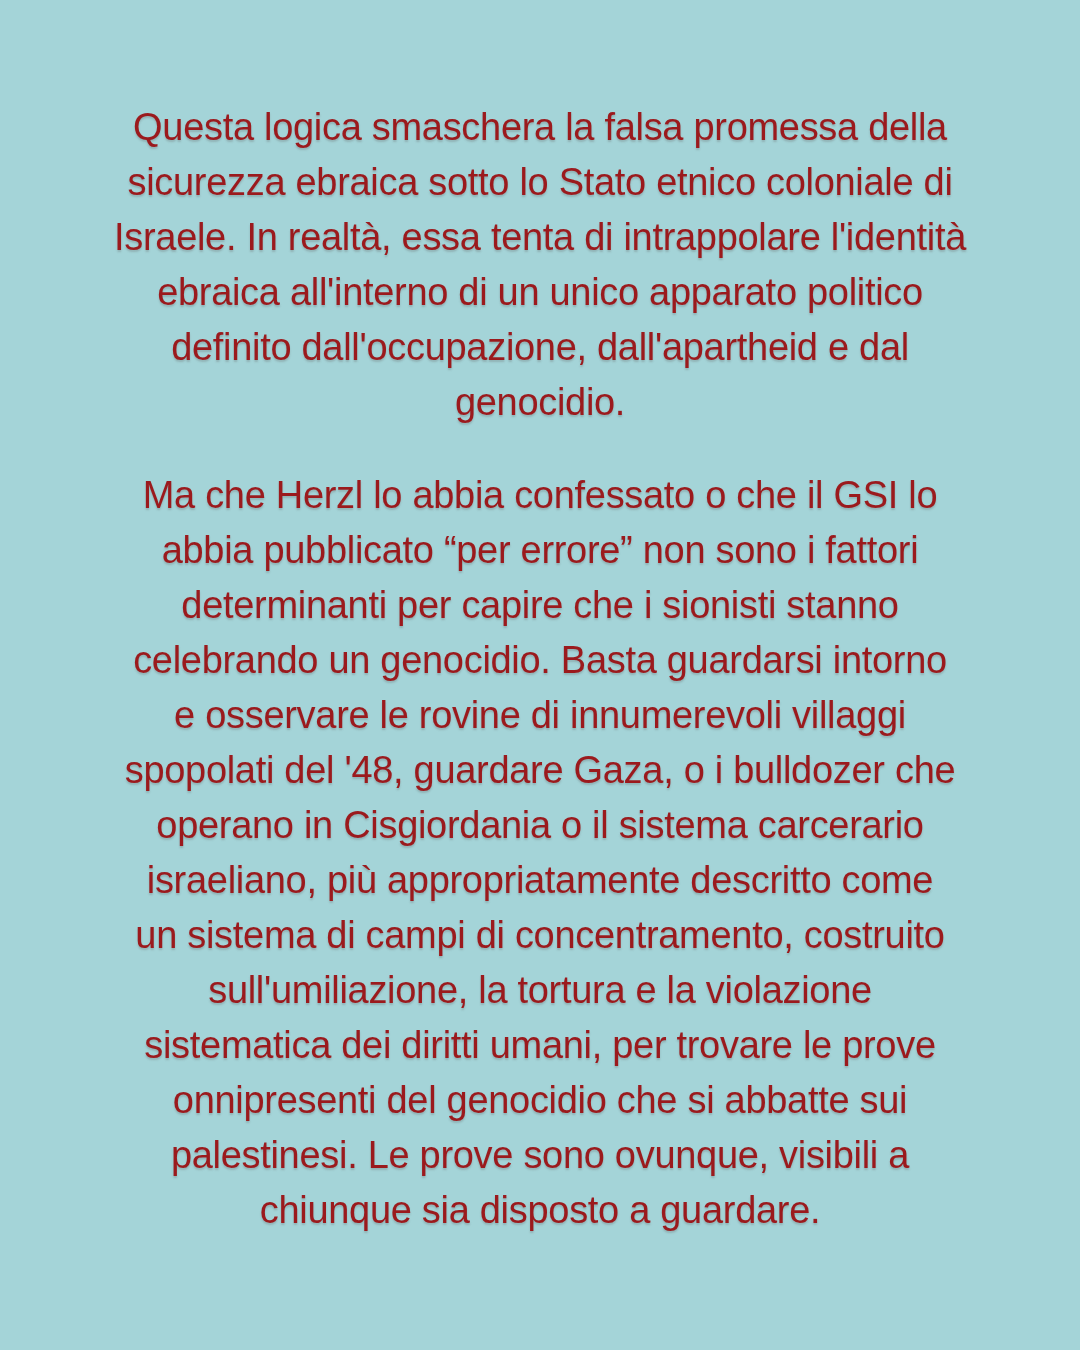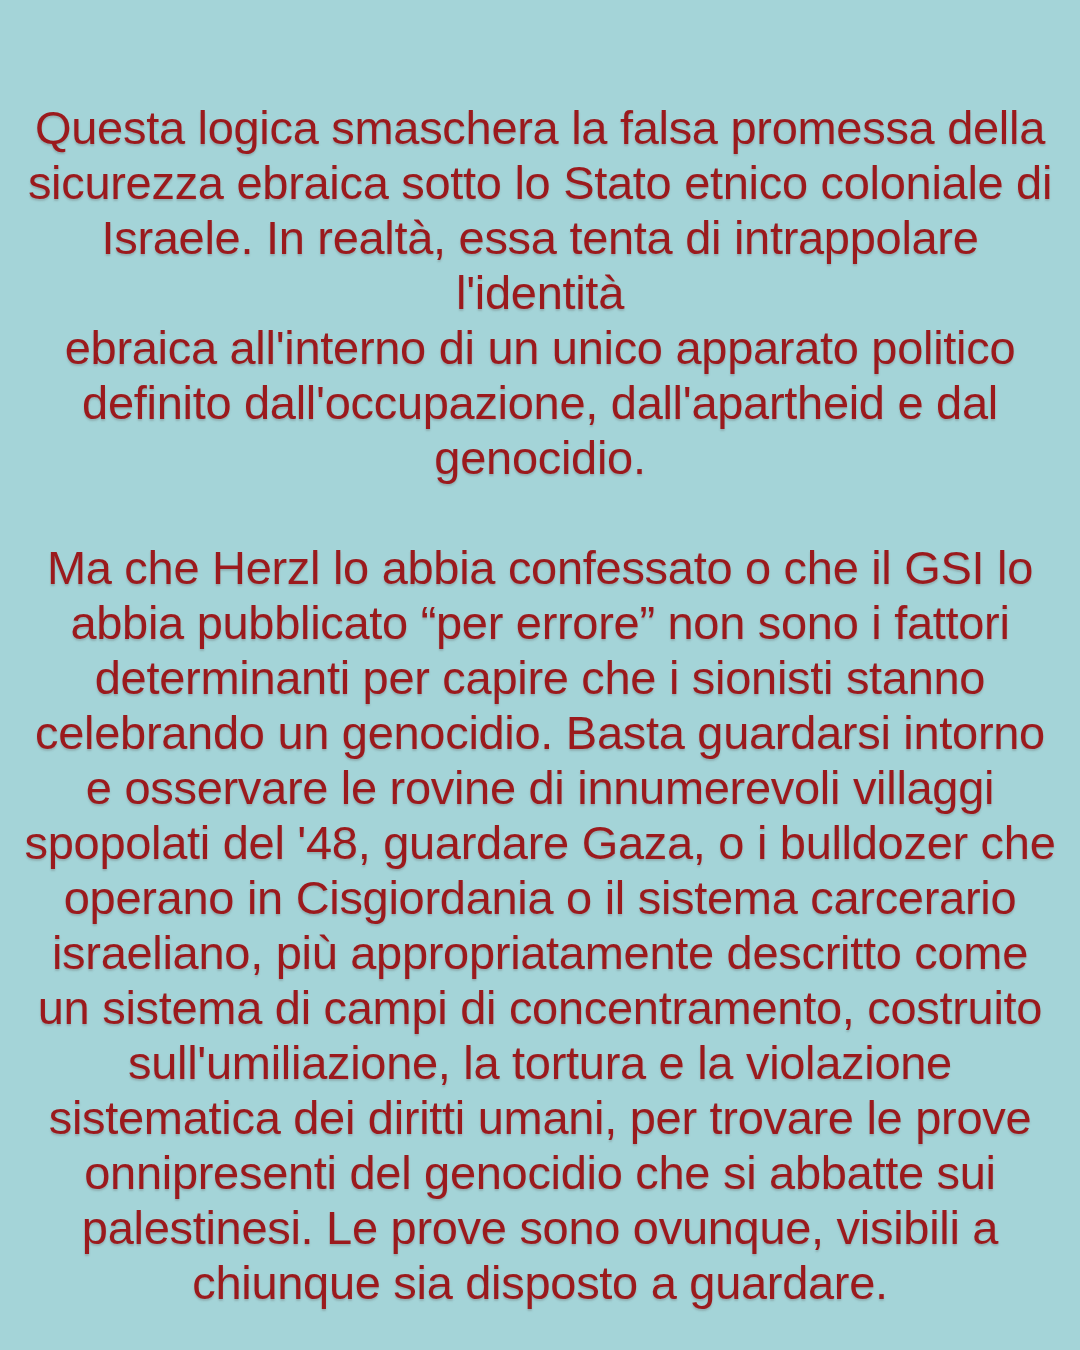--- a/index.html
+++ b/index.html
@@ -17,30 +17,30 @@
   }
   .canvas {
     width: 1080px;
     height: 1350px;
     background: var(--background-color);
     padding: 100px 18px 0 18px;
     overflow: hidden;
   }
   .para {
     color: var(--text-color);
-    font-size: 47px;
+    font-size: 38px;
     line-height: 55px;
     font-weight: 500;
     text-align: center;
     white-space: pre-line;
     letter-spacing: -0.3px;
     text-shadow: 0 2px 2px rgba(100, 100, 100, 0.30);
   }
   .para + .para {
-    margin-top: 55px; 
+    margin-top: 38px; 
   }
 </style>
 </head>
 <body>
 
 <div class="canvas">
   <p class="para">Questa logica smaschera la falsa promessa della
 sicurezza ebraica sotto lo Stato etnico coloniale di
 Israele. In realtà, essa tenta di intrappolare l'identità
 ebraica all'interno di un unico apparato politico

